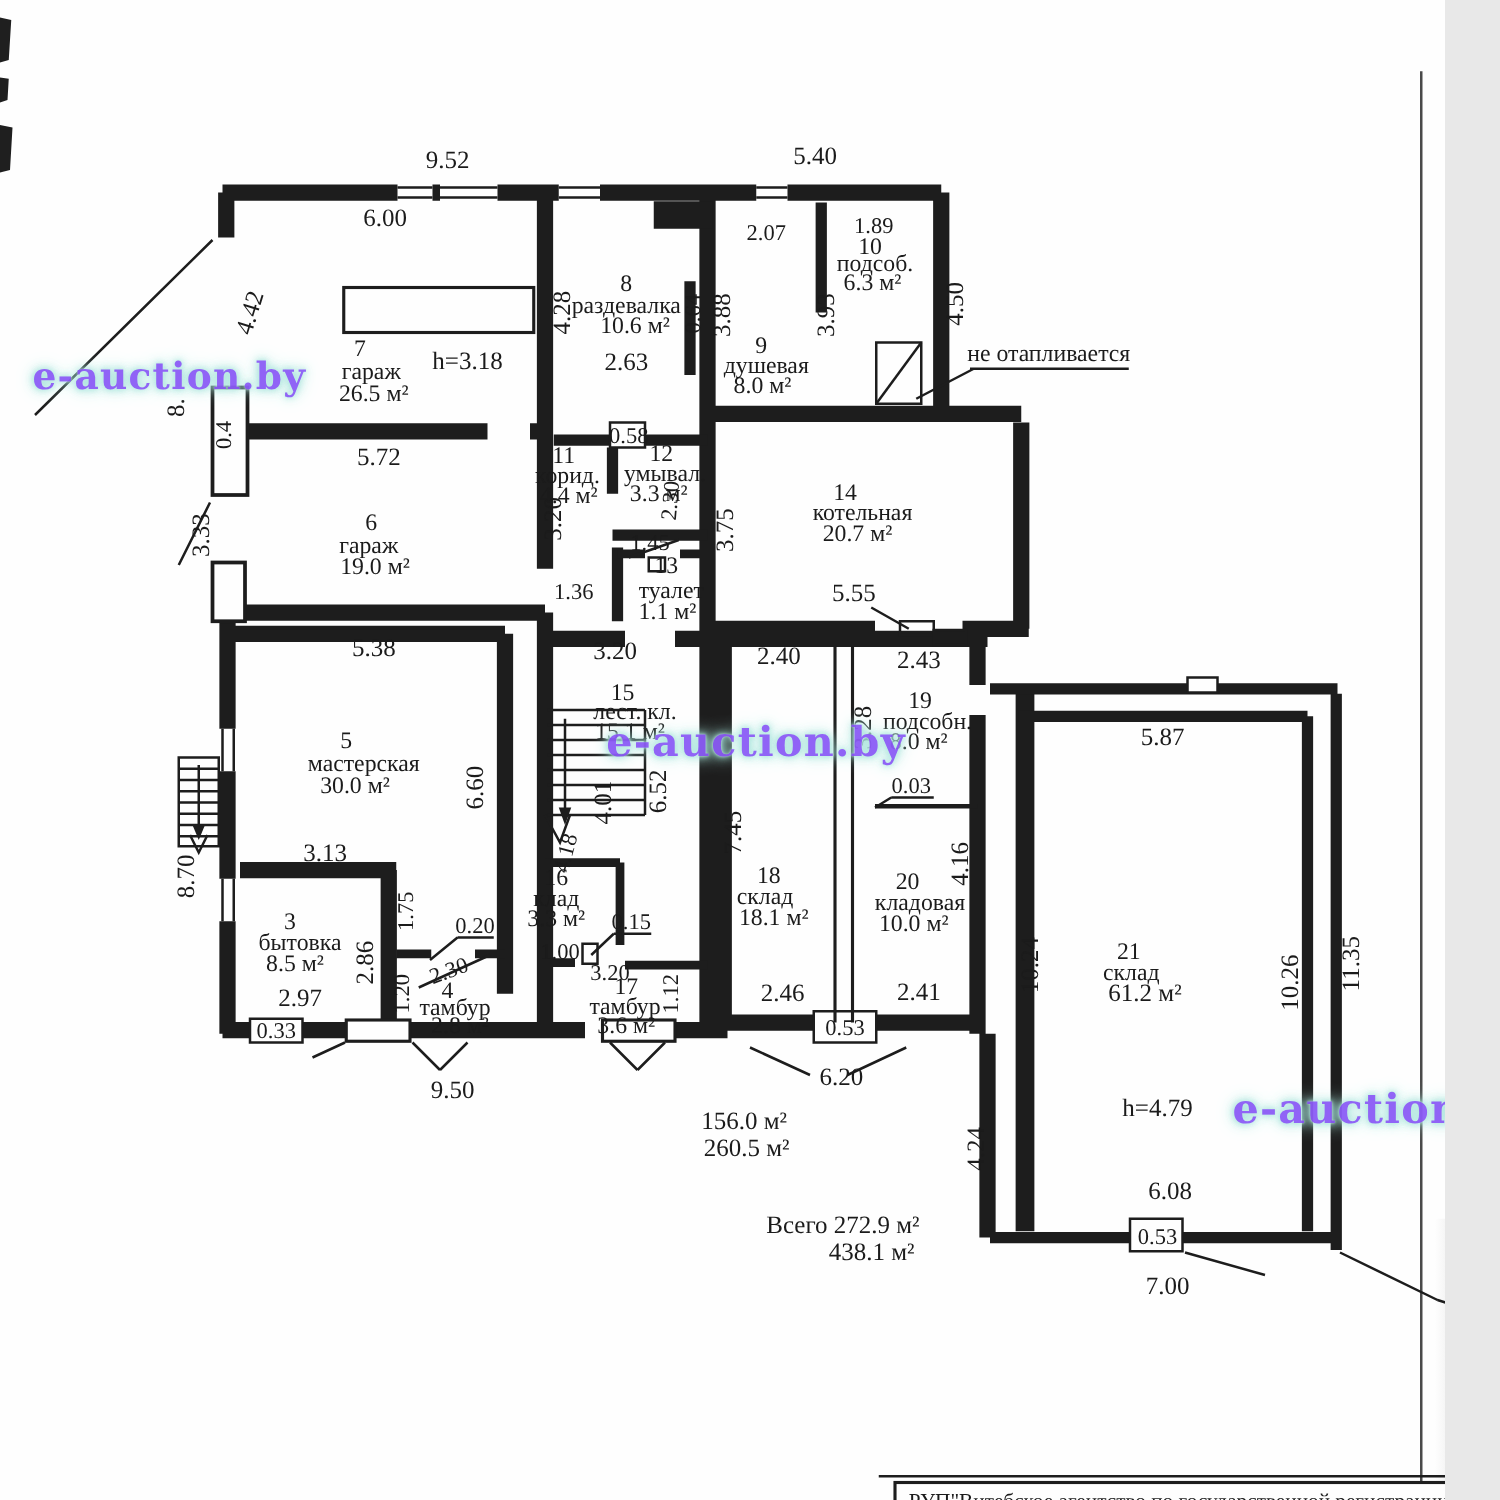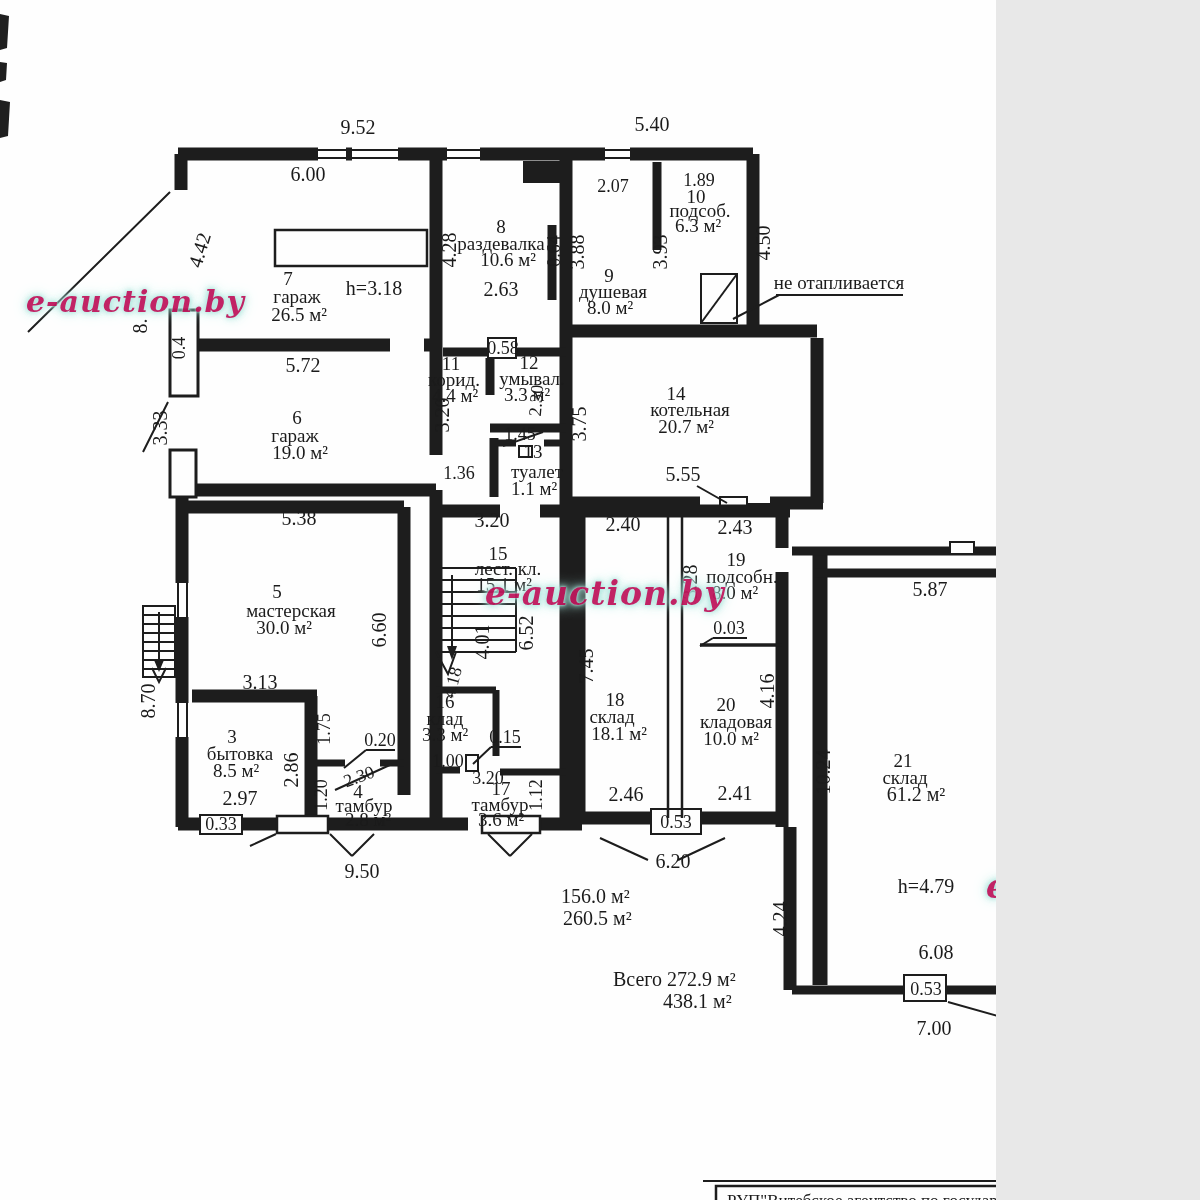--- a/index.html
+++ b/index.html
@@ -1,26 +1,26 @@
 <!DOCTYPE html>
 <html><head>
 <meta charset="utf-8">
 <style>
   html,body{margin:0;padding:0;background:#e8e8e8;}
-  .page{position:relative;width:996px;height:1200px;background:#fefefe;overflow:hidden;
+  .page{position:relative;width:1156px;height:1200px;background:#fefefe;overflow:hidden;
         font-family:"Liberation Serif",serif;}
   svg{position:absolute;left:0;top:0;}
   svg text{font-family:"Liberation Serif",serif;fill:#1b1b1b;text-anchor:middle;font-size:20px;}
   svg text.s{font-size:18px;}
   svg text.r{font-size:19px;}
   svg text.f{font-size:17px;text-anchor:start;}
   svg text.ta-s{text-anchor:start;}
-  .wm{position:absolute;font-family:"DejaVu Serif",serif;font-weight:600;color:#be185d;opacity:.95;
+  .wm{position:absolute;font-family:"DejaVu Serif",serif;font-weight:600;color:#8b5cf6;opacity:.95;
       letter-spacing:1px;white-space:nowrap;
-      text-shadow:0 0 2px #c6efe9,0 0 5px #9fe0d7,0 0 9px #9fe0d7,0 0 15px #bce9e2;font-style:italic;}
+      text-shadow:0 0 2px #c6efe9,0 0 5px #9fe0d7,0 0 9px #9fe0d7,0 0 15px #bce9e2;}
   .wm1{left:26px;top:284px;font-size:30px;}
   .wm2{left:485px;top:574px;font-size:33px;}
   .wm3{left:986px;top:867px;font-size:33px;}
 </style>
 </head>
 <body>
 
 <div class="page">
 
 <svg width="1200" height="1200" viewBox="0 0 1200 1200">

